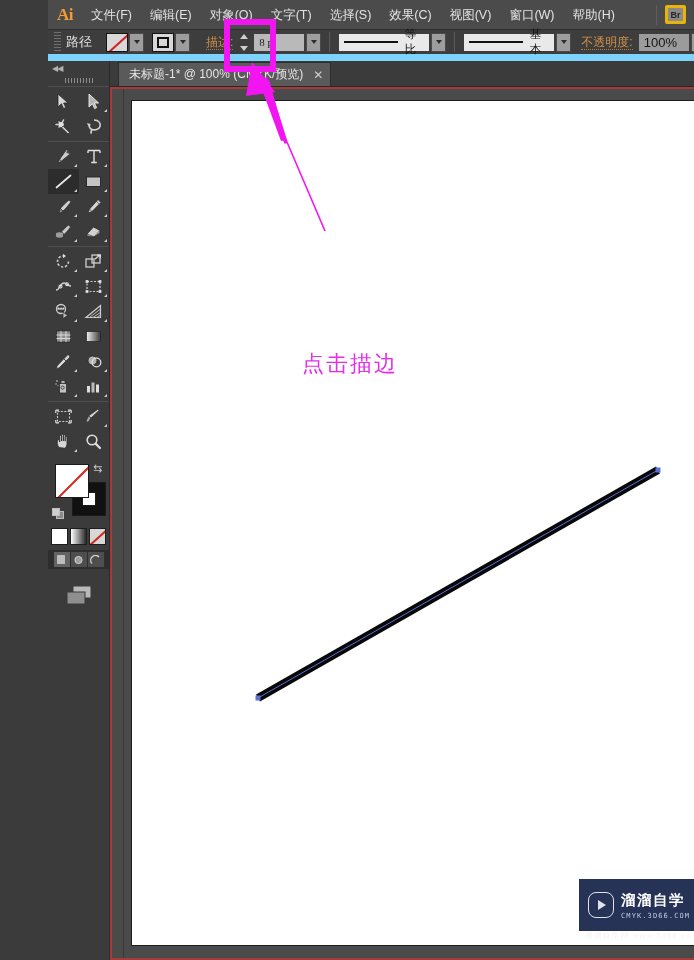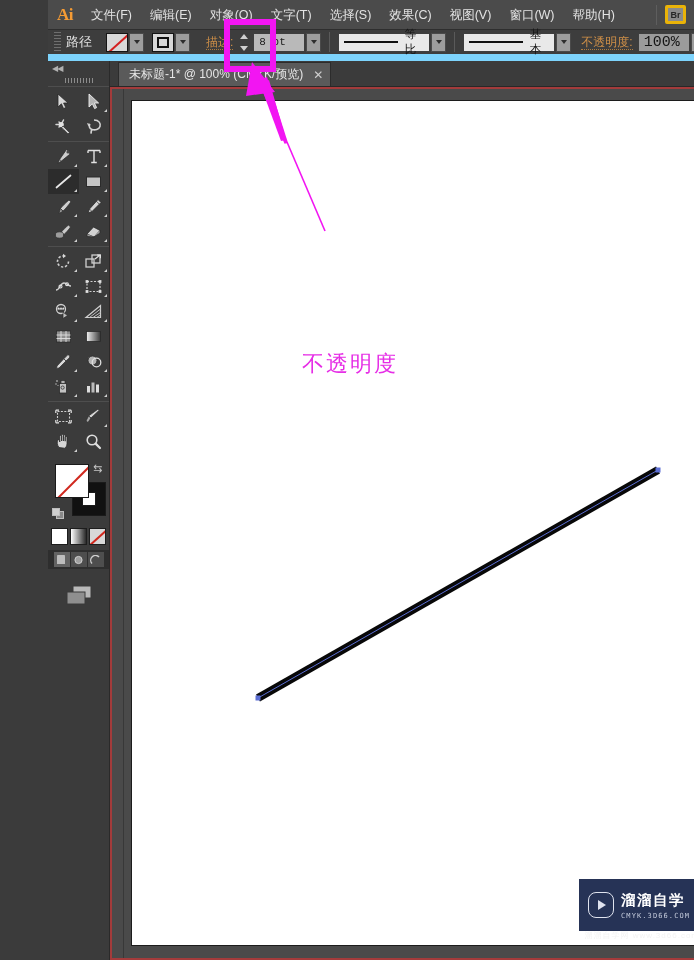--- a/index.html
+++ b/index.html
@@ -106,34 +106,34 @@
   .stepper b {
     width: 0; height: 0; border-left: 4px solid transparent; border-right: 4px solid transparent;
   }
   .stepper b.up { border-bottom: 5px solid #cfcfcf; }
   .stepper b.dn { border-top: 5px solid #cfcfcf; }
 
   .txtfield {
     height: 19px; background: #b9b9b9; border: 1px solid #3e3e3e;
     color: #1c1c1c; font-size: 11px;
     display: flex; align-items: center; padding-left: 5px;
-    font-family: Liberation Mono, monospace;
+    font-family: Liberation Serif, serif;
   }
   .profbox {
     height: 19px; background: #e9e9e9; border: 1px solid #3e3e3e;
     display: flex; align-items: center; justify-content: flex-end;
     padding: 0 4px 0 5px; color: #141414; font-size: 11.5px;
   }
   .profline {
     width: 60px; height: 0; border-top: 2px solid #111; margin-right: 7px;
   }
   .opbox {
     height: 19px; background: #9b9b9b; border: 1px solid #3e3e3e;
     display: flex; align-items: center; padding-left: 5px;
-    color: #141414; font-size: 15px; font-family: Liberation Mono, monospace;
+    color: #141414; font-size: 13px; font-family: Liberation Sans, sans-serif;
   }
   .cb-sep { width: 1px; height: 20px; background: #5a5a5a; margin: 0 8px; }
 
   
   #tabbar {
     position: absolute; left: 62px; top: 61px; width: 632px; height: 26px;
     background: #3b3b3b; border-bottom: 1px solid #282828;
     display: flex; align-items: flex-end;
   }
   #doctab {
@@ -661,21 +661,21 @@
       <svg id="canvas-svg" width="583" height="844" viewBox="0 0 583 844">
         <g id="g-path">
             <line x1="126" y1="597" x2="526" y2="369" stroke="#080808" stroke-width="8"></line>
             <line x1="126" y1="597" x2="526" y2="369" stroke="#5c6fd4" stroke-width="1"></line>
             <rect x="123.5" y="594.5" width="5" height="5" fill="#5c6fd4"></rect>
             <rect x="523.5" y="366.5" width="5" height="5" fill="#5c6fd4"></rect>
           </g>
         <g id="g-arrow"></g>
       </svg>
 
-      <div class="annot-text" id="annot" style="left: 170px; top: 248px; color: rgb(230, 46, 230);">不透明度</div>
+      <div class="annot-text" id="annot" style="left: 170px; top: 248px; color: rgb(230, 46, 230);">点击描边</div>
 
       <div id="watermark">
         <div id="wm-play"></div>
         <div id="wm-txt">
           <div id="wm-main">溜溜自学</div>
           <div id="wm-sub">CMYK.3D66.COM</div>
         </div>
       </div>
       <div id="wm-faint">溜溜自学网 www.3d66.com</div>
     </div>

